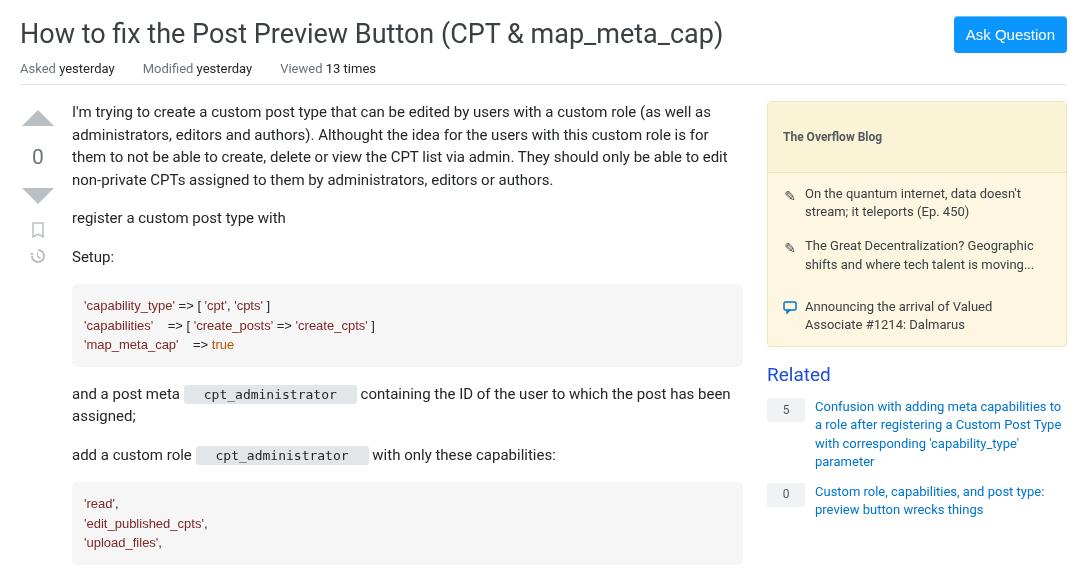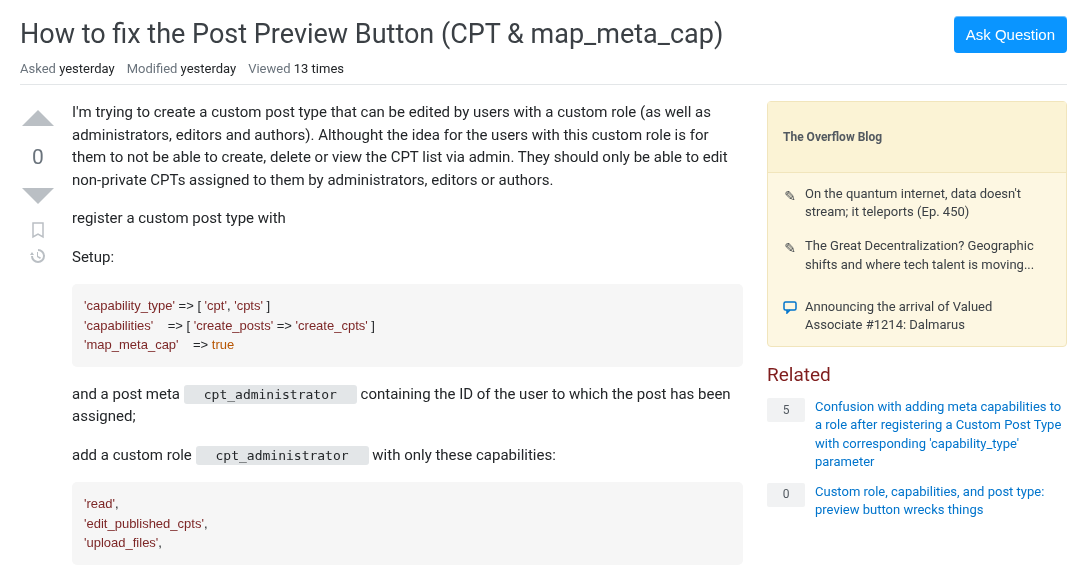--- a/index.html
+++ b/index.html
@@ -1,21 +1,21 @@
 <!DOCTYPE html>
 <html><head>
 <meta charset="utf-8">
 <style>
 * { margin: 0; padding: 0; box-sizing: border-box; }
 body { font-family: -apple-system, BlinkMacSystemFont, "Segoe UI", Roboto, sans-serif; font-size: 15px; color: #232629; background: #fff; }
 .container { max-width: 1087px; margin: 0 auto; padding: 0 20px; }
 .header { display: flex; justify-content: space-between; align-items: flex-start; padding: 16px 0 8px; }
 .title { font-size: 27px; font-weight: 400; color: #3b4045; line-height: 1.35; }
 .ask-btn { background: #0a95ff; color: #fff; border: none; padding: 10px 12px; border-radius: 4px; font-size: 15px; cursor: pointer; box-shadow: inset 0 1px 0 0 rgba(255,255,255,0.4); }
-.meta { display: flex; gap: 12px; font-size: 13px; color: #6a737c; padding-bottom: 8px; border-bottom: 1px solid #e3e6e8; }
+.meta { display: flex; gap: 28px; font-size: 13px; color: #6a737c; padding-bottom: 8px; border-bottom: 1px solid #e3e6e8; }
 .meta span.val { color: #232629; }
 .main { display: flex; gap: 24px; padding-top: 16px; }
 .qcol { display: flex; gap: 16px; flex: 1; }
 .votes { display: flex; flex-direction: column; align-items: center; gap: 8px; width: 36px; color: #babfc4; }
 .vote-arrow { cursor: pointer; fill: #babfc4; }
 .vote-count { font-size: 21px; color: #6a737c; }
 .icon-btn { cursor: pointer; fill: #babfc4; }
 .postbody { flex: 1; font-size: 15px; line-height: 1.5; color: #232629; }
 .postbody p { margin-bottom: 16px; }
 .postbody pre { background: #f6f6f6; padding: 12px; border-radius: 5px; font-family: Liberation Sans, sans-serif; font-size: 13px; margin-bottom: 16px; overflow-x: auto; line-height: 1.5; }
@@ -23,21 +23,21 @@
 .tok-str { color: #7d2727; }
 .tok-punc { color: #232629; }
 .tok-bool { color: #b75501; }
 .sidebar { width: 300px; flex-shrink: 0; }
 .bulletin { background: #fdf7e2; border: 1px solid #f1e5bc; border-radius: 4px; font-size: 13px; margin-bottom: 16px; }
 .bulletin-hdr { background: #fbf3d5; border-bottom: 1px solid #f1e5bc; padding: 28px 15px; font-weight: 700; color: #525960; font-size: 12px; }
 .bulletin ul { list-style: none; padding: 4px 0; }
 .bulletin li { display: flex; gap: 8px; padding: 8px 15px; color: #3b4045; line-height: 1.4; }
 .bulletin li .bic { flex-shrink: 0; width: 14px; display: flex; justify-content: center; padding-top: 2px; }
 .bulletin li a { color: #3b4045; text-decoration: none; cursor: pointer; }
-.related-hdr { font-size: 19px; color: #7f1d1d; margin-bottom: 12px; font-weight: 400; }
+.related-hdr { font-size: 19px; color: #1d4ed8; margin-bottom: 12px; font-weight: 400; }
 .related-list { list-style: none; }
 .related-list li { display: flex; gap: 10px; margin-bottom: 12px; font-size: 13px; line-height: 1.4; }
 .related-count { background: #f1f2f3; color: #525960; min-width: 38px; height: 24px; display: flex; align-items: center; justify-content: center; border-radius: 2px; font-size: 12px; flex-shrink: 0; }
 .related-list a { color: #0074cc; text-decoration: none; cursor: pointer; }
 .pencil { font-size: 14px; }
 .meta-icon svg { stroke: #0074cc; fill: none; stroke-width: 1.5; }
 </style>
 </head>
 <body>
 

